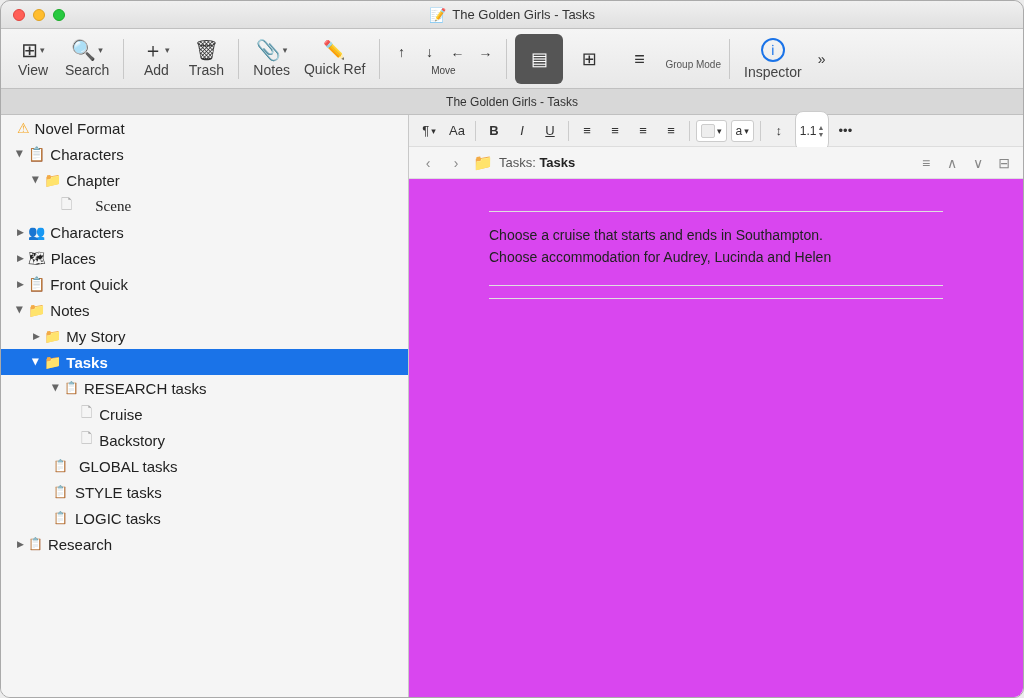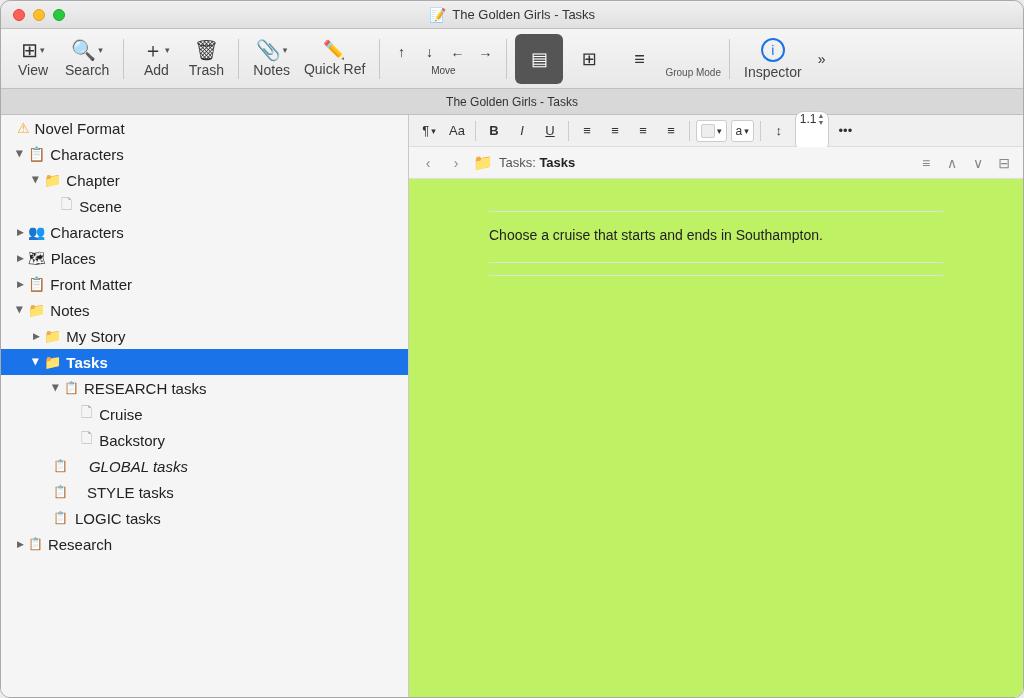--- a/index.html
+++ b/index.html
@@ -234,21 +234,21 @@
       border-radius: 3px;
       padding: 0 4px;
       height: 22px;
       font-size: 12px;
       color: #333;
       cursor: pointer;
       background: #fff;
     }
     .fmt-number {
       display: flex;
-      align-items: flex-start;
+      align-items: center;
       gap: 1px;
       border: 1px solid #ccc;
       border-radius: 8px;
       padding: 0 4px;
       height: 40px;
       font-size: 12px;
       color: #333;
       background: #fff;
     }
     .stepper-arrows {
@@ -296,21 +296,21 @@
       margin-left: auto;
       display: flex;
       gap: 4px;
     }
 
     
     .editor-content {
       flex: 1;
       padding: 20px 80px;
       overflow-y: auto;
-      background: #bef264;
+      background: #d946ef;
     }
     .editor-section {
       margin-bottom: 16px;
     }
     .divider-line {
       border: none;
       border-top: 1px solid #e0e0e0;
       margin: 12px 0;
     }
     .editor-text {
@@ -409,21 +409,21 @@
 
   <button class="toolbar-btn active">
     <span class="tb-icon" style="font-size:18px;">▤</span>
   </button>
   <button class="toolbar-btn">
     <span class="tb-icon" style="font-size:18px;">⊞</span>
   </button>
   <button class="toolbar-btn">
     <span class="tb-icon" style="font-size:18px;">≡</span>
   </button>
-  <span style="font-size:10px;color:#555;margin-top:12px;position:relative;top:8px;">Group Mode</span>
+  <span style="font-size:10px;color:#555;margin-top:12px;position:relative;top:0;">Group Mode</span>
 
   <div class="toolbar-sep"></div>
 
   <button class="toolbar-btn">
     <span class="tb-icon" style="font-size:20px; color:#1a73e8; border:2px solid #1a73e8; border-radius:50%; width:24px; height:24px; display:flex; align-items:center; justify-content:center; font-size:14px;">ℹ</span>
     <span class="tb-label">Inspector</span>
   </button>
 
   <button class="toolbar-btn" style="min-width:24px;">
     <span class="tb-icon" style="font-size:14px;">»</span>
@@ -454,42 +454,42 @@
     <div class="sidebar-item">
       <span class="indent" style="width:24px;"></span>
       <span class="triangle open">▶</span>
       <span class="item-icon folder-blue">📁</span>
       <span class="item-label">Chapter</span>
     </div>
 
     <div class="sidebar-item">
       <span class="indent" style="width:52px;"></span>
       <span class="item-icon page-icon">🗋</span>
-      <span class="item-label" style="margin-left:2px;">Scene</span>
+      <span class="item-label" style="margin-left:18px;font-family:Liberation Serif, serif;">Scene</span>
     </div>
 
     <div class="sidebar-item">
       <span class="indent" style="width:8px;"></span>
       <span class="triangle">▶</span>
       <span class="item-icon">👥</span>
       <span class="item-label">Characters</span>
     </div>
 
     <div class="sidebar-item">
       <span class="indent" style="width:8px;"></span>
       <span class="triangle">▶</span>
       <span class="item-icon">🗺</span>
       <span class="item-label">Places</span>
     </div>
 
     <div class="sidebar-item">
       <span class="indent" style="width:8px;"></span>
       <span class="triangle">▶</span>
       <span class="item-icon" style="color:#999;">📋</span>
-      <span class="item-label">Front Matter</span>
+      <span class="item-label">Front Quick</span>
     </div>
 
     <div class="sidebar-item">
       <span class="indent" style="width:8px;"></span>
       <span class="triangle open">▶</span>
       <span class="item-icon folder-yellow">📁</span>
       <span class="item-label">Notes</span>
     </div>
 
     <div class="sidebar-item">
@@ -521,27 +521,27 @@
 
     <div class="sidebar-item">
       <span class="indent" style="width:72px;"></span>
       <span class="item-icon page-icon">🗋</span>
       <span class="item-label" style="margin-left:2px;">Backstory</span>
     </div>
 
     <div class="sidebar-item">
       <span class="indent" style="width:44px;"></span>
       <span class="item-icon" style="color:#aaa; font-size:12px;">📋</span>
-      <span class="item-label" style="margin-left:16px;font-style:italic;">GLOBAL tasks</span>
+      <span class="item-label" style="margin-left:6px;">GLOBAL tasks</span>
     </div>
 
     <div class="sidebar-item">
       <span class="indent" style="width:44px;"></span>
       <span class="item-icon" style="color:#aaa; font-size:12px;">📋</span>
-      <span class="item-label" style="margin-left:14px;">STYLE tasks</span>
+      <span class="item-label" style="margin-left:2px;">STYLE tasks</span>
     </div>
 
     <div class="sidebar-item">
       <span class="indent" style="width:44px;"></span>
       <span class="item-icon" style="color:#aaa; font-size:12px;">📋</span>
       <span class="item-label" style="margin-left:2px;">LOGIC tasks</span>
     </div>
 
     <div class="sidebar-item">
       <span class="indent" style="width:8px;"></span>
@@ -623,19 +623,20 @@
         <button class="nav-arrow">∧</button>
         <button class="nav-arrow">∨</button>
         <button class="nav-arrow">⊟</button>
       </div>
     </div>
 
     <div class="editor-content">
       <hr class="divider-line">
       <div class="editor-section">
         <p class="editor-text">Choose a cruise that starts and ends in Southampton.</p>
+        <p class="editor-text">Choose accommodation for Audrey, Lucinda and Helen</p>
       </div>
       <hr class="divider-line">
       <hr class="divider-line">
     </div>
 
   </div>
 </div>
 
 </body></html>

